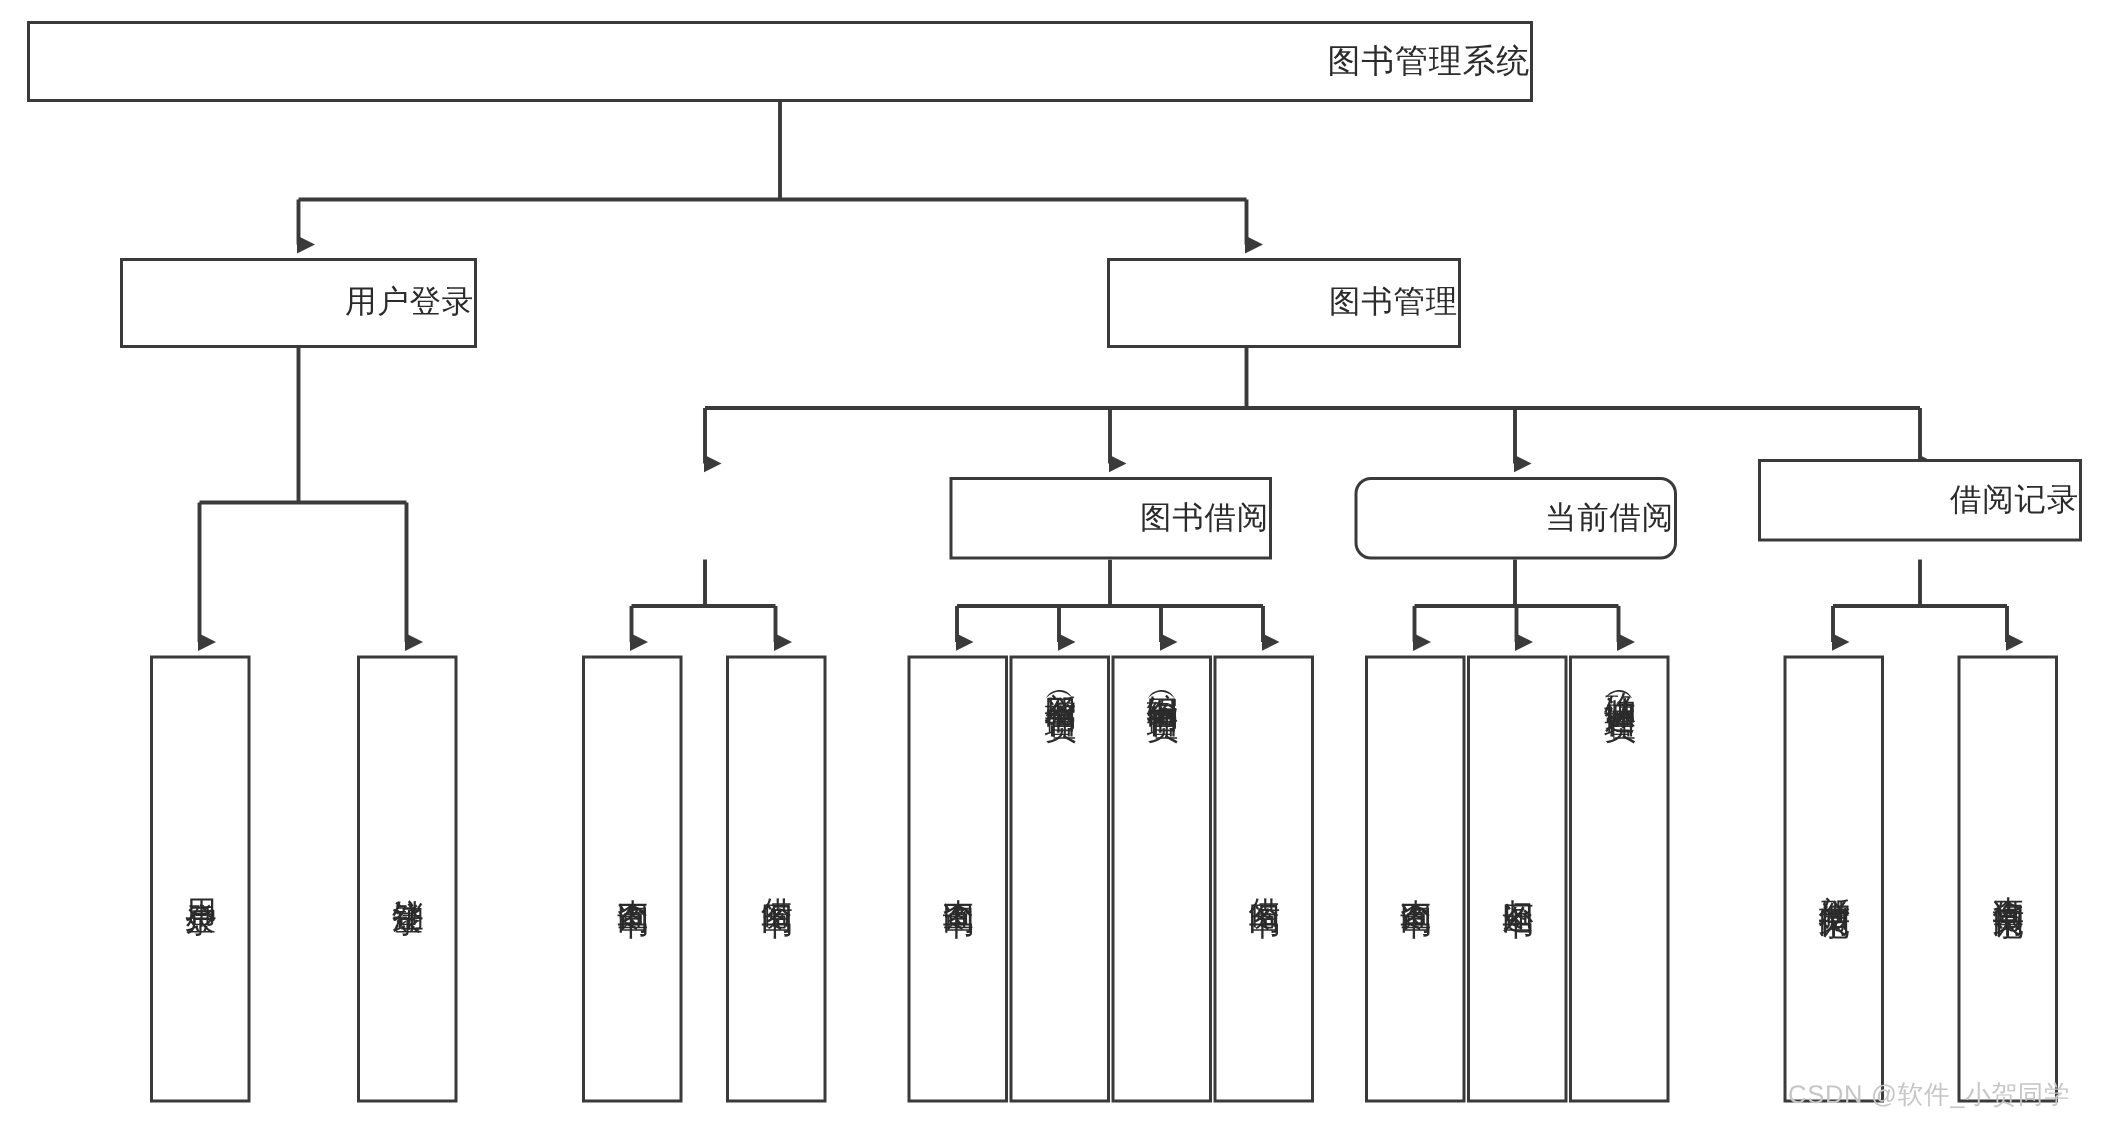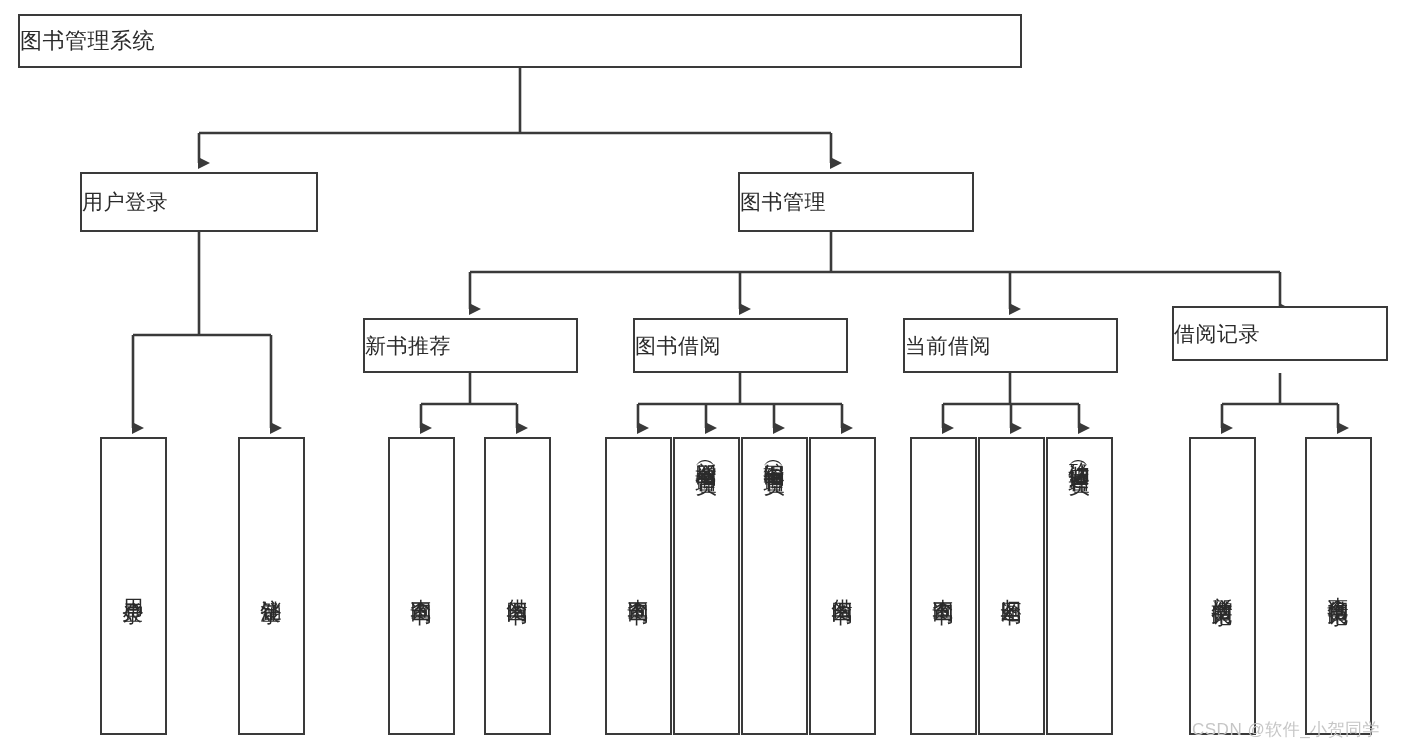--- a/index.html
+++ b/index.html
@@ -24,21 +24,21 @@
     width: 1405px;
     height: 747px;
   }
   .node {
     position: absolute;
     box-sizing: border-box;
     background: #ffffff;
     border: 2.5px solid #3a3a3a;
     display: flex;
     align-items: center;
-    justify-content: flex-start;
+    justify-content: flex-end;
     color: #2b2b2b;
   }
   .node-label {
     display: block;
     text-align: center;
     line-height: 1.04;
     white-space: pre;
   }
   .h-node .node-label {
     font-size: 21px;
@@ -134,27 +134,24 @@
     <span class="node-label">图书管理系统</span>
   </div>
 
   <div class="node h-node" style="left:80px; top:172px; width:238px; height:60px;">
     <span class="node-label">用户登录</span>
   </div>
   <div class="node h-node" style="left:738px; top:172px; width:236px; height:60px;">
     <span class="node-label">图书管理</span>
   </div>
 
-  <div class="node h-node" style="left:363px; top:318px; width:215px; height:55px;">
-    <span class="node-label">新书推荐</span>
-  </div>
   <div class="node h-node" style="left:633px; top:318px; width:215px; height:55px;">
     <span class="node-label">图书借阅</span>
   </div>
-  <div class="node h-node" style="left:903px; top:318px; width:215px; height:55px;">
+  <div class="node h-node" style="left:903px; top:318px; width:215px; height:55px;border-radius:11px;">
     <span class="node-label">当前借阅</span>
   </div>
   <div class="node h-node" style="left:1172px; top:306px; width:216px; height:55px;">
     <span class="node-label">借阅记录</span>
   </div>
 
   <div class="node v-node center-v" style="left:100px; top:437px; width:67px; height:298px;">
     <span class="node-label">用户登录</span>
   </div>
   <div class="node v-node center-v" style="left:238px; top:437px; width:67px; height:298px;">

